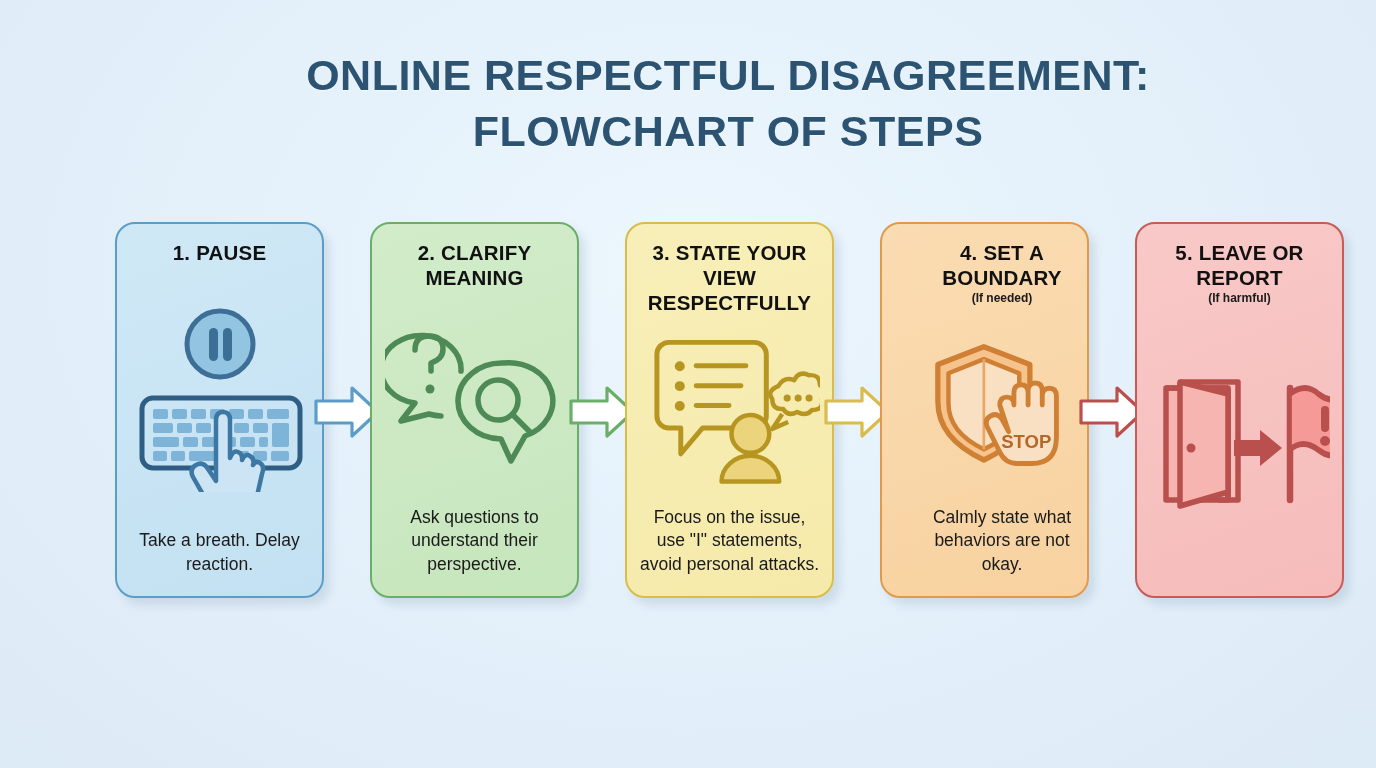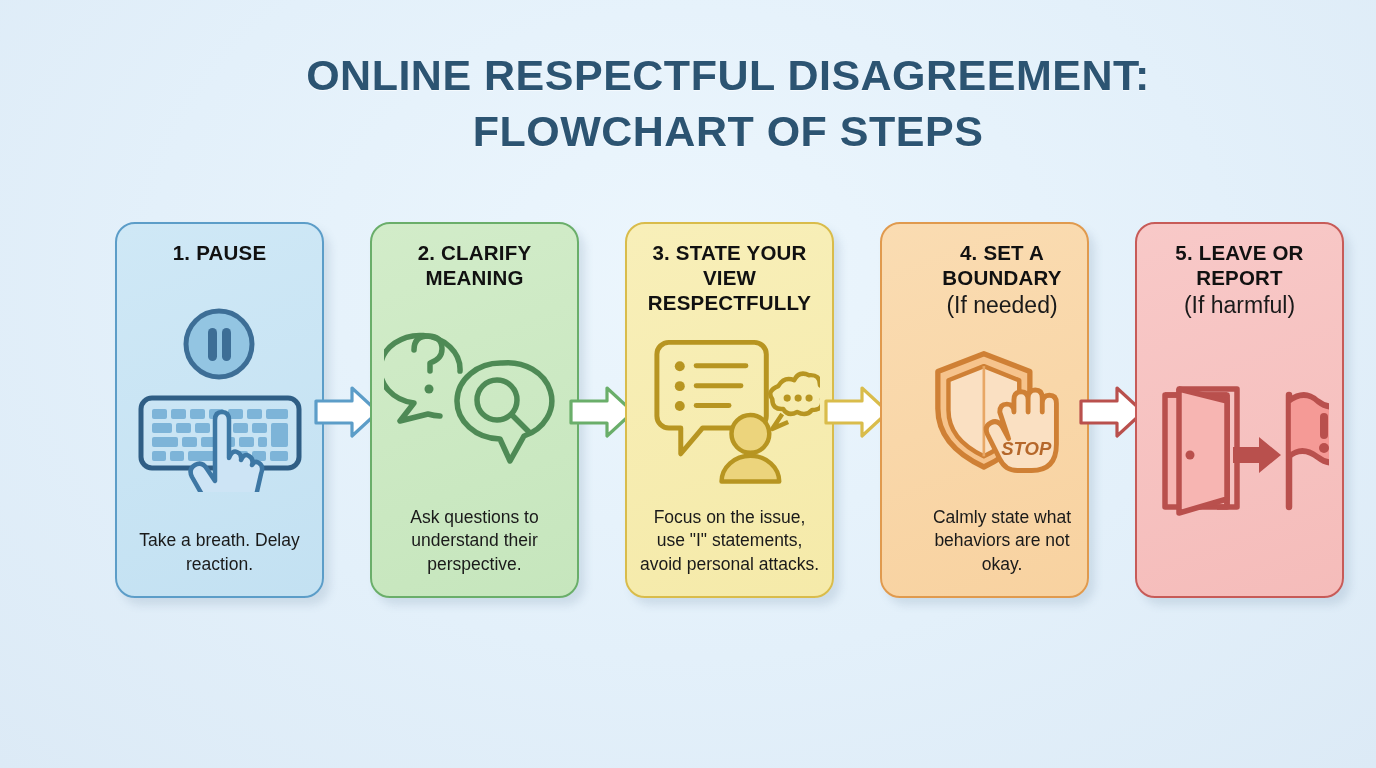--- a/index.html
+++ b/index.html
@@ -68,34 +68,33 @@
   .card-head {
     text-align: center;
     font-weight: bold;
     font-size: 20.5px;
     line-height: 1.22;
     color: #111111;
     letter-spacing: 0.2px;
   }
   .card-sub {
     text-align: center;
-    font-size: 23px;
-    font-weight: normal;
+    font-size: 12px;
+    font-weight: bold;
     line-height: 1.25;
     color: #1a1a1a;
     margin-top: 1px;
   }
 
   .icon-wrap {
     flex: 1 1 auto;
     display: flex;
     align-items: center;
-    justify-content: flex-start;
+    justify-content: flex-end;
     width: 100%;
-    font-style: italic;
   }
 
   .card-desc {
     text-align: center;
     font-size: 17.5px;
     line-height: 1.33;
     color: #1a1a1a;
     padding-bottom: 10px;
   }
 

